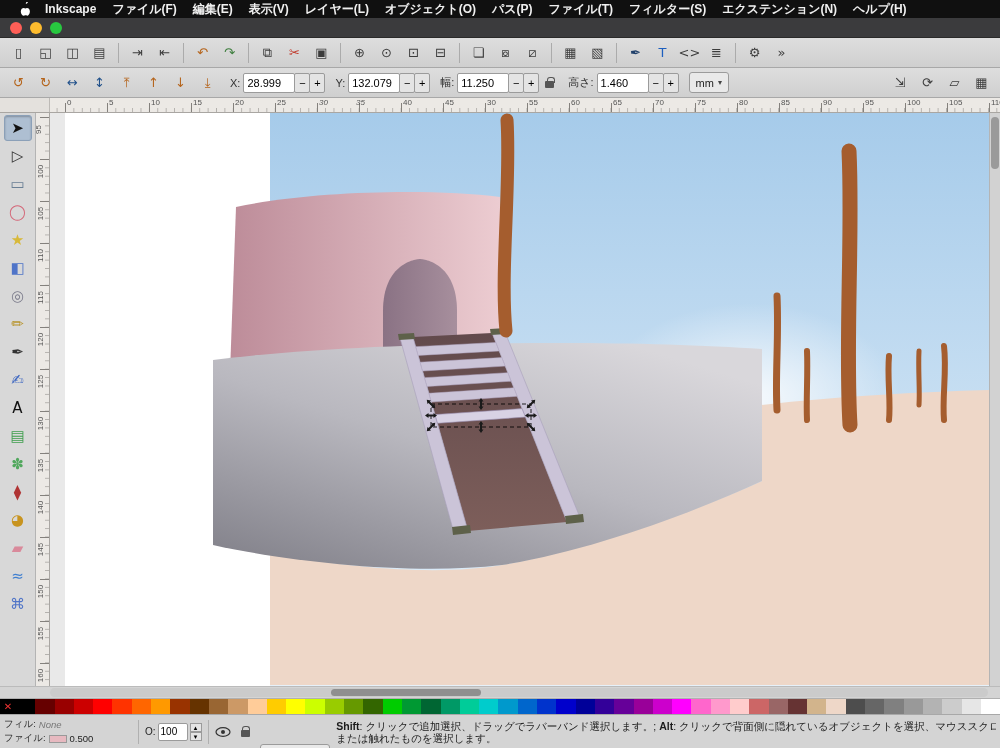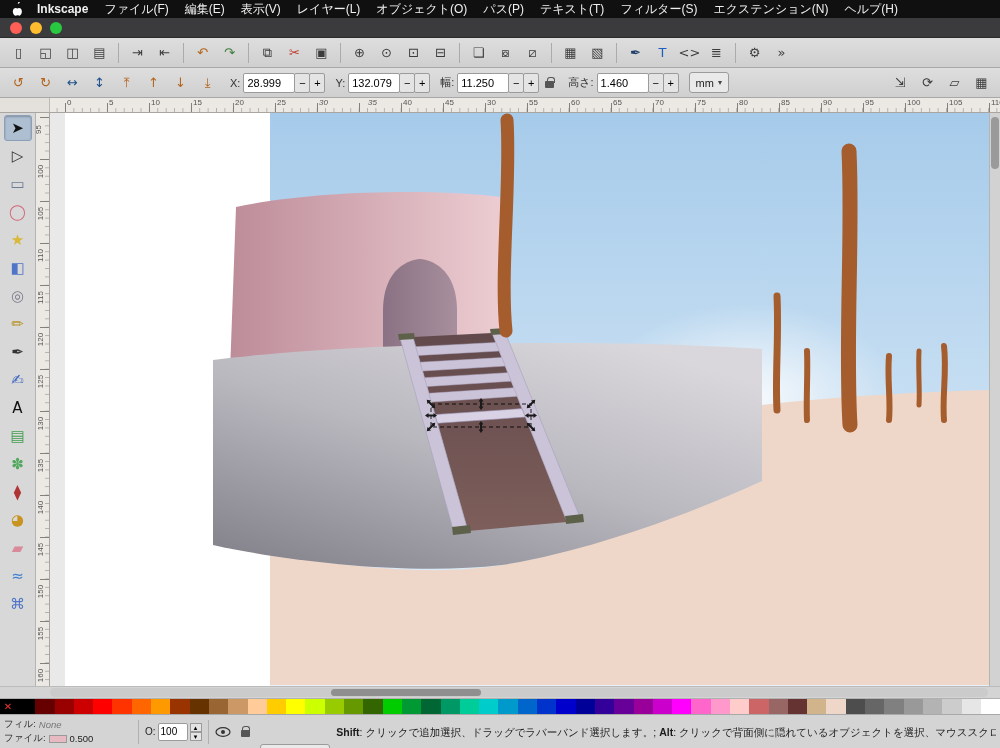--- a/index.html
+++ b/index.html
@@ -1,24 +1,24 @@
 <!DOCTYPE html>
 <html style="--sky: #a6cbea; --sky_light: #e6f1fa; --ground: #eed7c8; --tower_dark: #bd8c99; --tower_light: #ecccd1; --arch_dark: #8a7284; --arch_light: #a78f9d; --slope_dark: #7f7e87; --slope_mid: #b9b8bf; --slope_light: #d9d7db; --ladder: #cbc4d8; --channel_dark: #624a4c; --channel_light: #7d5e5a; --tree: #a55d2e; --stroke_swatch: #e7b9c0; --close: #ff5f57; --minimize: #febc2e; --zoom: #28c840;"><head>
 <meta charset="utf-8">
 <style>
   * { margin:0; padding:0; box-sizing:border-box; }
   html,body { width:1000px; height:748px; overflow:hidden; }
   body { font-family:"Liberation Sans", sans-serif; font-size:12px; color:#222; }
   .screen { width:1000px; height:748px; display:flex; flex-direction:column; background:#d6d6d6; }
 
   
-  .menubar { height:18px; background:#101010; color:#eee; display:flex; align-items:center; padding:0 11px; gap:14px; flex:none;text-align:right; }
+  .menubar { height:18px; background:#101010; color:#eee; display:flex; align-items:center; padding:0 19px; gap:14px; flex:none;text-align:right; }
   .apple { display:flex; align-items:center; }
   .menu-items { display:flex; gap:16px; align-items:center; }
-  .menu-item { font-size:12px; color:#f0f0f0; white-space:nowrap; }
+  .menu-item { font-size:12px; color:#f0f0f0; white-space:nowrap;font-weight:bold; }
   .menu-item.bold { font-weight:bold; }
 
   
   .titlebar { height:20px; background:#3b3b3d; display:flex; align-items:center; position:relative; flex:none; border-bottom:1px solid #2a2a2a; }
   .lights { display:flex; gap:8px; margin-left:10px; }
   .light { width:12px; height:12px; border-radius:50%; display:inline-block; }
   .light.red { background:var(--close); }
   .light.yellow { background:var(--minimize); }
   .light.green { background:var(--zoom); }
   .title { position:absolute; left:0; right:0; text-align:center; color:#b7b7b9; font-size:11.5px; pointer-events:none; }
@@ -104,21 +104,21 @@
         </svg>
     </span>
     <span class="menu-items">
         <span class="menu-item bold">Inkscape</span>
         <span class="menu-item">ファイル(F)</span>
         <span class="menu-item">編集(E)</span>
         <span class="menu-item">表示(V)</span>
         <span class="menu-item">レイヤー(L)</span>
         <span class="menu-item">オブジェクト(O)</span>
         <span class="menu-item">パス(P)</span>
-        <span class="menu-item">テキスト(T)</span>
+        <span class="menu-item">ファイル(T)</span>
         <span class="menu-item">フィルター(S)</span>
         <span class="menu-item">エクステンション(N)</span>
         <span class="menu-item">ヘルプ(H)</span>
       </span>
   </div>
 
   <div class="titlebar">
     <span class="lights">
       <span class="light red"></span>
       <span class="light yellow"></span>
@@ -217,21 +217,21 @@
   <div class="rulerrow">
     <div class="rcorner"></div>
     <div class="hruler">
         <span class="rlabel" style="left: 17px;">0</span>
         <span class="rlabel" style="left: 59px;">5</span>
         <span class="rlabel" style="left: 101px;">10</span>
         <span class="rlabel" style="left: 143px;">15</span>
         <span class="rlabel" style="left: 185px;">20</span>
         <span class="rlabel" style="left: 227px;">25</span>
         <span class="rlabel" style="left: 269px; font-style: italic;">30</span>
-        <span class="rlabel" style="left: 318px; font-style: italic;">35</span>
+        <span class="rlabel" style="left: 306px; font-style: italic;">35</span>
         <span class="rlabel" style="left: 353px;">40</span>
         <span class="rlabel" style="left: 395px;">45</span>
         <span class="rlabel" style="left: 437px;">30</span>
         <span class="rlabel" style="left: 479px;">55</span>
         <span class="rlabel" style="left: 521px;">60</span>
         <span class="rlabel" style="left: 563px;">65</span>
         <span class="rlabel" style="left: 605px;">70</span>
         <span class="rlabel" style="left: 647px;">75</span>
         <span class="rlabel" style="left: 689px;">80</span>
         <span class="rlabel" style="left: 731px;">85</span>
@@ -458,16 +458,17 @@
         <span class="lock"></span>
       </span>
     <div class="layerbox">
       <span>•すりばち</span>
       <span class="dd">▾</span>
     </div>
     <div class="msg">
       <div>
         <b>Shift</b><span>: クリックで追加選択、ドラッグでラバーバンド選択します。; </span><b>Alt</b><span>: クリックで背面側に隠れているオブジェクトを選択、マウススクロールで循環して選択、ド</span>
       </div>
+      <div>または触れたものを選択します。</div>
     </div>
   </div>
 
 </div>
 
 </body></html>

